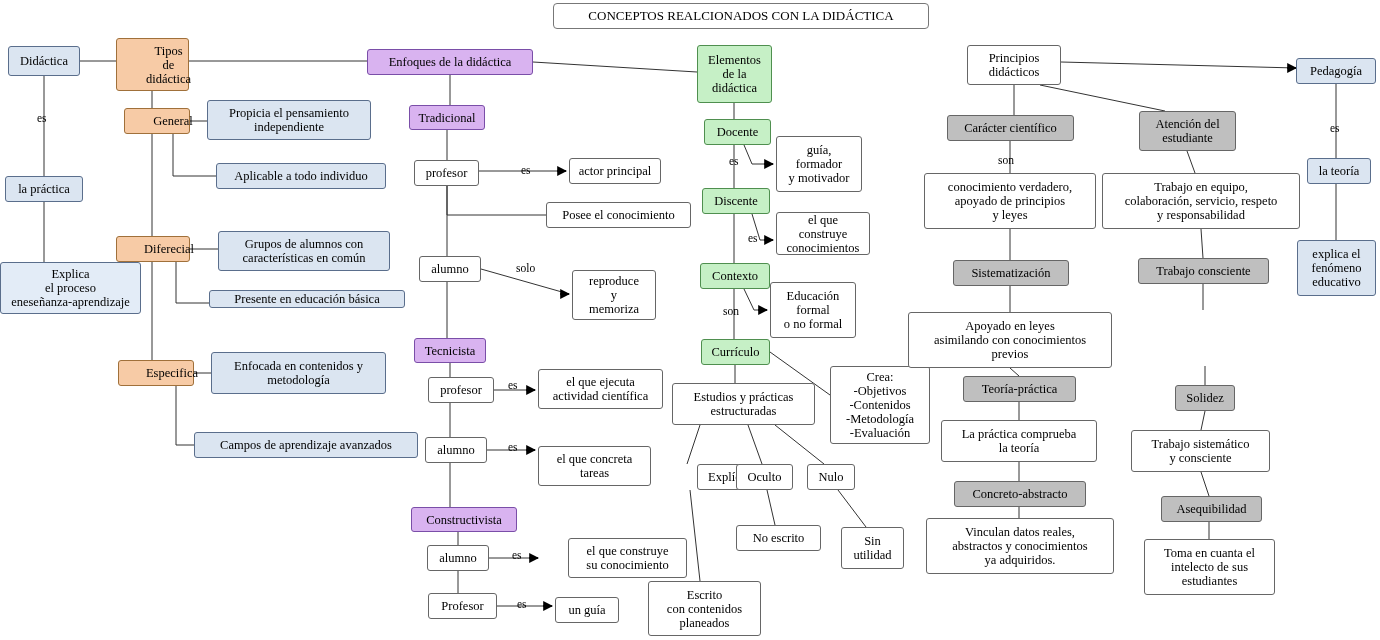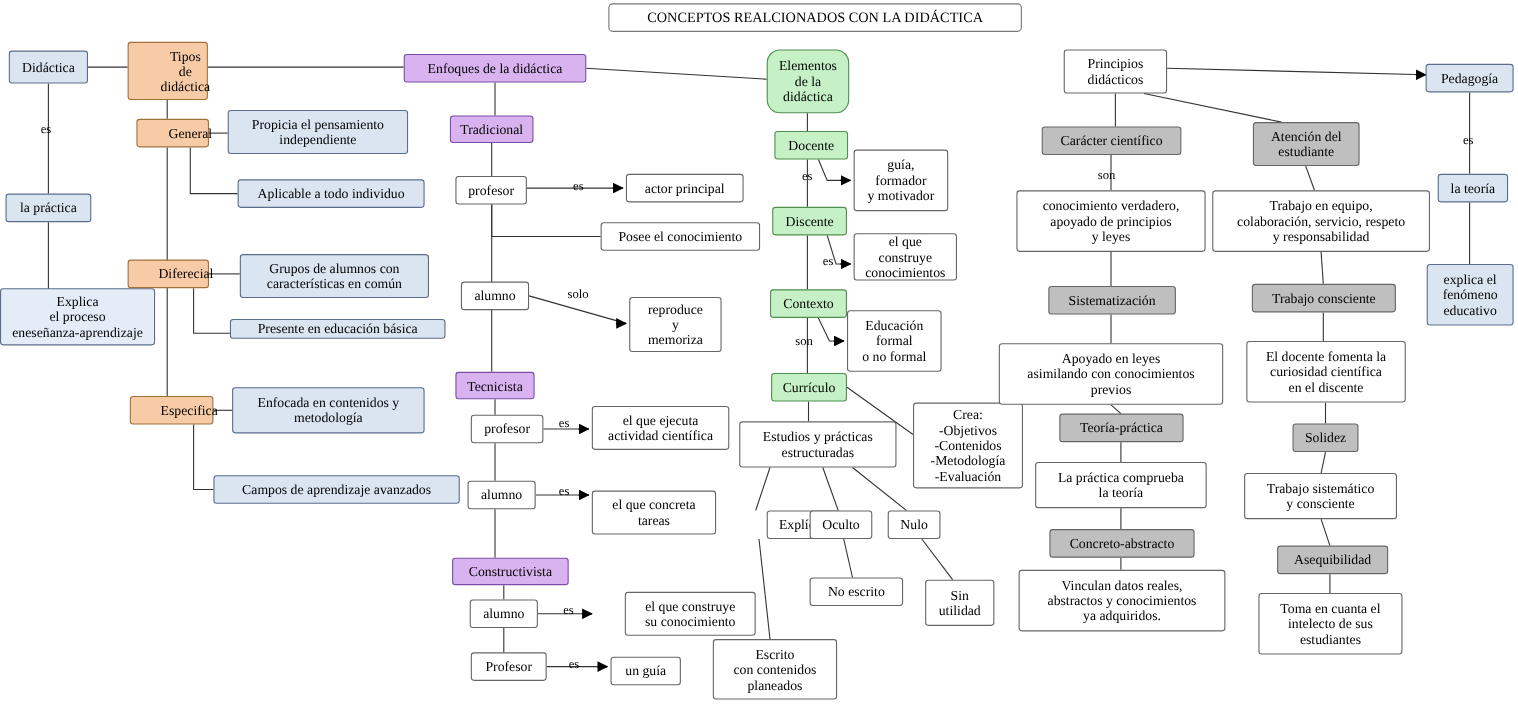--- a/index.html
+++ b/index.html
@@ -152,33 +152,33 @@
     <div class="node t-purple" style="left: 367px; top: 49px; width: 166px; height: 26px;"><span>Enfoques de la didáctica</span></div>
     <div class="node t-purple" style="left: 409px; top: 105px; width: 76px; height: 25px;"><span>Tradicional</span></div>
     <div class="node t-purple" style="left: 414px; top: 338px; width: 72px; height: 25px;"><span>Tecnicista</span></div>
     <div class="node t-purple" style="left: 411px; top: 507px; width: 106px; height: 25px;"><span>Constructivista</span></div>
     <div class="node t-plain" style="left: 414px; top: 160px; width: 65px; height: 26px;"><span>profesor</span></div>
     <div class="node t-plain" style="left: 419px; top: 256px; width: 62px; height: 26px;"><span>alumno</span></div>
     <div class="node t-plain" style="left: 428px; top: 377px; width: 66px; height: 26px;"><span>profesor</span></div>
     <div class="node t-plain" style="left: 425px; top: 437px; width: 62px; height: 26px;"><span>alumno</span></div>
     <div class="node t-plain" style="left: 427px; top: 545px; width: 62px; height: 26px;"><span>alumno</span></div>
     <div class="node t-plain" style="left: 428px; top: 593px; width: 69px; height: 26px;"><span>Profesor</span></div>
-    <div class="node t-plain" style="left: 569px; top: 158px; width: 107px; height: 26px;"><span>actor principal</span></div>
+    <div class="node t-plain" style="left: 569px; top: 158px; width: 92px; height: 26px;"><span>actor principal</span></div>
     <div class="node t-plain" style="left: 546px; top: 202px; width: 145px; height: 26px;"><span>Posee el conocimiento</span></div>
     <div class="node t-plain" style="left: 572px; top: 270px; width: 84px; height: 50px;"><span>reproduce
 y
 memoriza</span></div>
     <div class="node t-plain" style="left: 538px; top: 369px; width: 125px; height: 40px;"><span>el que ejecuta
 actividad científica</span></div>
     <div class="node t-plain" style="left: 538px; top: 430px; width: 113px; height: 40px; margin-top: 16px;"><span>el que concreta
 tareas</span></div>
     <div class="node t-plain" style="left: 541px; top: 538px; width: 119px; height: 40px; margin-left: 27px;"><span>el que construye
 su conocimiento</span></div>
     <div class="node t-plain" style="left: 555px; top: 597px; width: 64px; height: 26px;"><span>un guía</span></div>
-    <div class="node t-green" style="left: 697px; top: 45px; width: 75px; height: 58px; border-radius: 12px;"><span>Elementos
+    <div class="node t-green" style="left: 697px; top: 45px; width: 75px; height: 58px;"><span>Elementos
 de la
 didáctica</span></div>
     <div class="node t-green" style="left: 704px; top: 119px; width: 67px; height: 26px;"><span>Docente</span></div>
     <div class="node t-green" style="left: 702px; top: 188px; width: 68px; height: 26px;"><span>Discente</span></div>
     <div class="node t-green" style="left: 700px; top: 263px; width: 70px; height: 26px;"><span>Contexto</span></div>
     <div class="node t-green" style="left: 701px; top: 339px; width: 69px; height: 26px;"><span>Currículo</span></div>
     <div class="node t-plain" style="left: 776px; top: 136px; width: 86px; height: 56px;"><span>guía,
 formador
 y motivador</span></div>
     <div class="node t-plain" style="left: 776px; top: 212px; width: 94px; height: 43px;"><span>el que
@@ -212,23 +212,20 @@
 apoyado de principios
 y leyes</span></div>
     <div class="node t-plain" style="left: 1102px; top: 173px; width: 198px; height: 56px;"><span>Trabajo en equipo,
 colaboración, servicio, respeto
 y responsabilidad</span></div>
     <div class="node t-gray" style="left: 953px; top: 260px; width: 116px; height: 26px;"><span>Sistematización</span></div>
     <div class="node t-gray" style="left: 1138px; top: 258px; width: 131px; height: 26px;"><span>Trabajo consciente</span></div>
     <div class="node t-plain" style="left: 908px; top: 312px; width: 204px; height: 56px;"><span>Apoyado en leyes
 asimilando con conocimientos
 previos</span></div>
-    <div class="node t-plain" style="left: 1133px; top: 310px; width: 145px; height: 56px;"><span>El docente fomenta la
-curiosidad científica
-en el discente</span></div>
     <div class="node t-gray" style="left: 963px; top: 376px; width: 113px; height: 26px;"><span>Teoría-práctica</span></div>
     <div class="node t-gray" style="left: 1175px; top: 385px; width: 60px; height: 26px;"><span>Solidez</span></div>
     <div class="node t-plain" style="left: 941px; top: 420px; width: 156px; height: 42px;"><span>La práctica comprueba
 la teoría</span></div>
     <div class="node t-plain" style="left: 1131px; top: 430px; width: 139px; height: 42px;"><span>Trabajo sistemático
 y consciente</span></div>
     <div class="node t-gray" style="left: 954px; top: 481px; width: 132px; height: 26px;"><span>Concreto-abstracto</span></div>
     <div class="node t-gray" style="left: 1161px; top: 496px; width: 101px; height: 26px;"><span>Asequibilidad</span></div>
     <div class="node t-plain" style="left: 926px; top: 518px; width: 188px; height: 56px;"><span>Vinculan datos reales,
 abstractos y conocimientos

